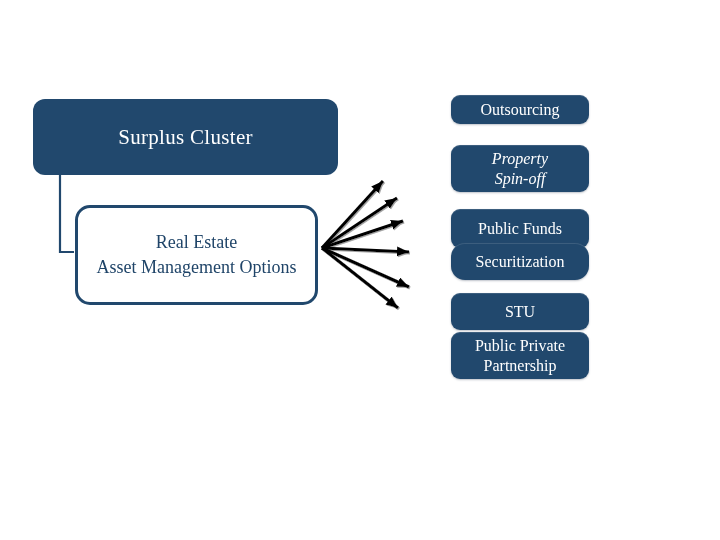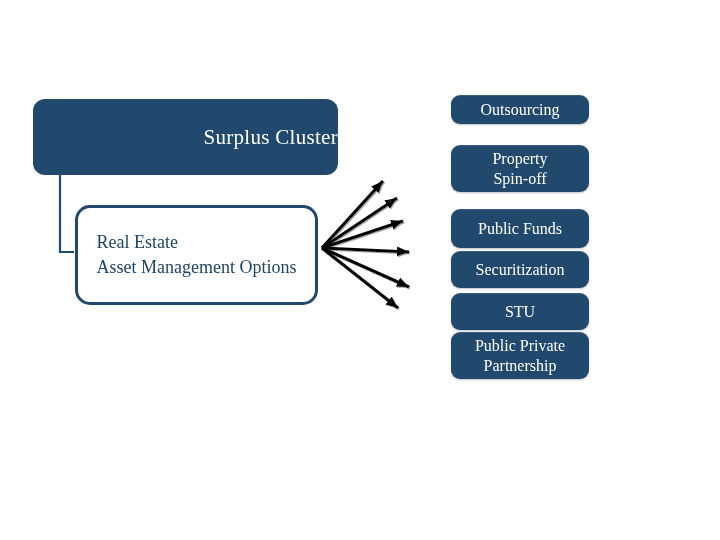--- a/index.html
+++ b/index.html
@@ -18,53 +18,54 @@
     font-family:"Liberation Serif","DejaVu Serif",serif;
   }
   .connections{
     position:absolute;left:0;top:0;width:720px;height:540px;
     pointer-events:none;
   }
   .cluster-box{
     position:absolute;left:33px;top:99px;width:305px;height:76px;
     background:var(--navy);
     border-radius:12px;
-    display:flex;align-items:center;justify-content:flex-end;
+    display:flex;align-items:center;justify-content:center;
     color:var(--box-text);
     font-size:21px;
     letter-spacing:.3px;
   }
   .source-box{
     position:absolute;left:75px;top:205px;width:243px;height:100px;
     background:#fff;
     border:3px solid var(--navy);
     border-radius:15px;
     box-sizing:border-box;
     display:flex;align-items:center;justify-content:center;
     color:var(--source-text);
     font-size:18px;
     line-height:25px;
+    text-align:center;
     white-space:pre-line;
   }
   .option-box{
     position:absolute;left:451px;width:138px;
     background:var(--navy);
     border-radius:9px;
     display:flex;align-items:center;justify-content:center;
     color:var(--box-text);
     font-size:16px;
     line-height:20px;
     text-align:center;
     white-space:pre-line;
     box-shadow:0 1px 2px rgba(110,120,135,.45), inset 0 1px 0 rgba(255,255,255,.12);
   }
   .opt-0{top:95px;height:29px;}
-  .opt-1{top:145px;height:47px;}
+  .opt-1{top:145px;height:47px;font-style:italic;}
   .opt-2{top:209px;height:39px;}
-  .opt-3{top:251px;height:37px;}
+  .opt-3{top:243px;height:37px;border-radius:14px;}
   .opt-4{top:293px;height:37px;}
   .opt-5{top:332px;height:47px;}
 </style>
 </head>
 <body>
 
 <div class="slide">
 
   <svg class="connections" width="720" height="540" viewBox="0 0 720 540">
     <defs>

